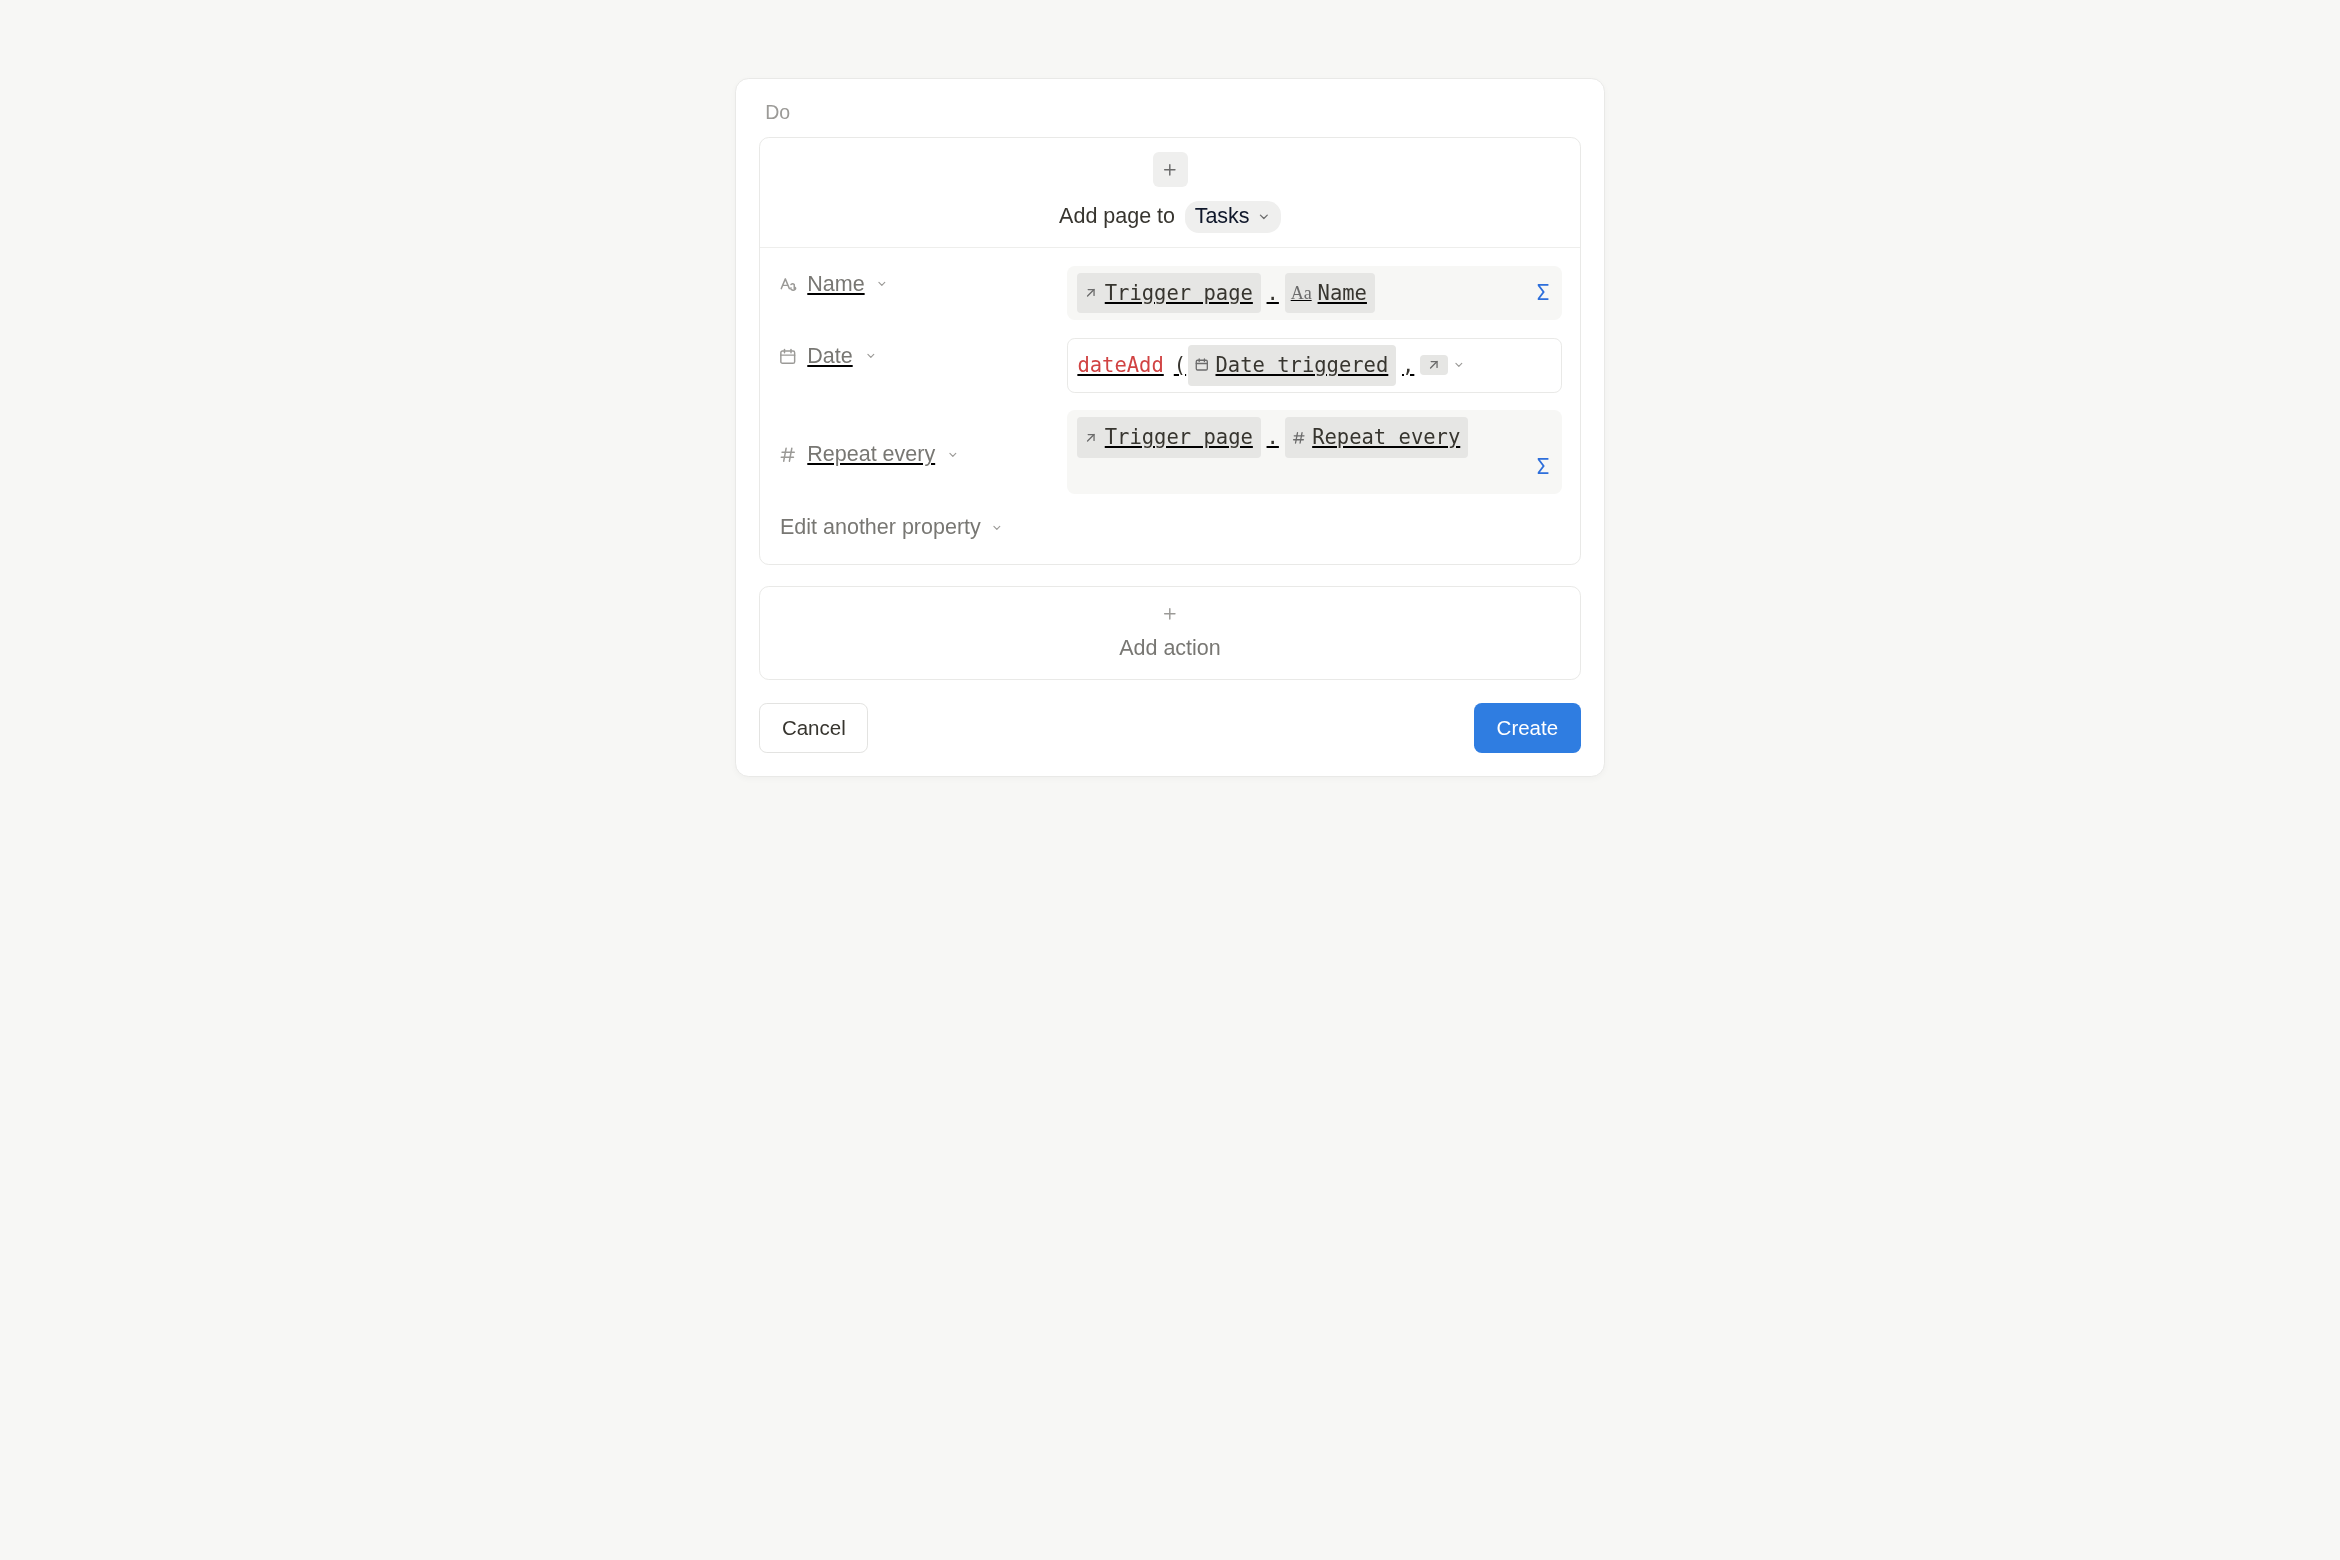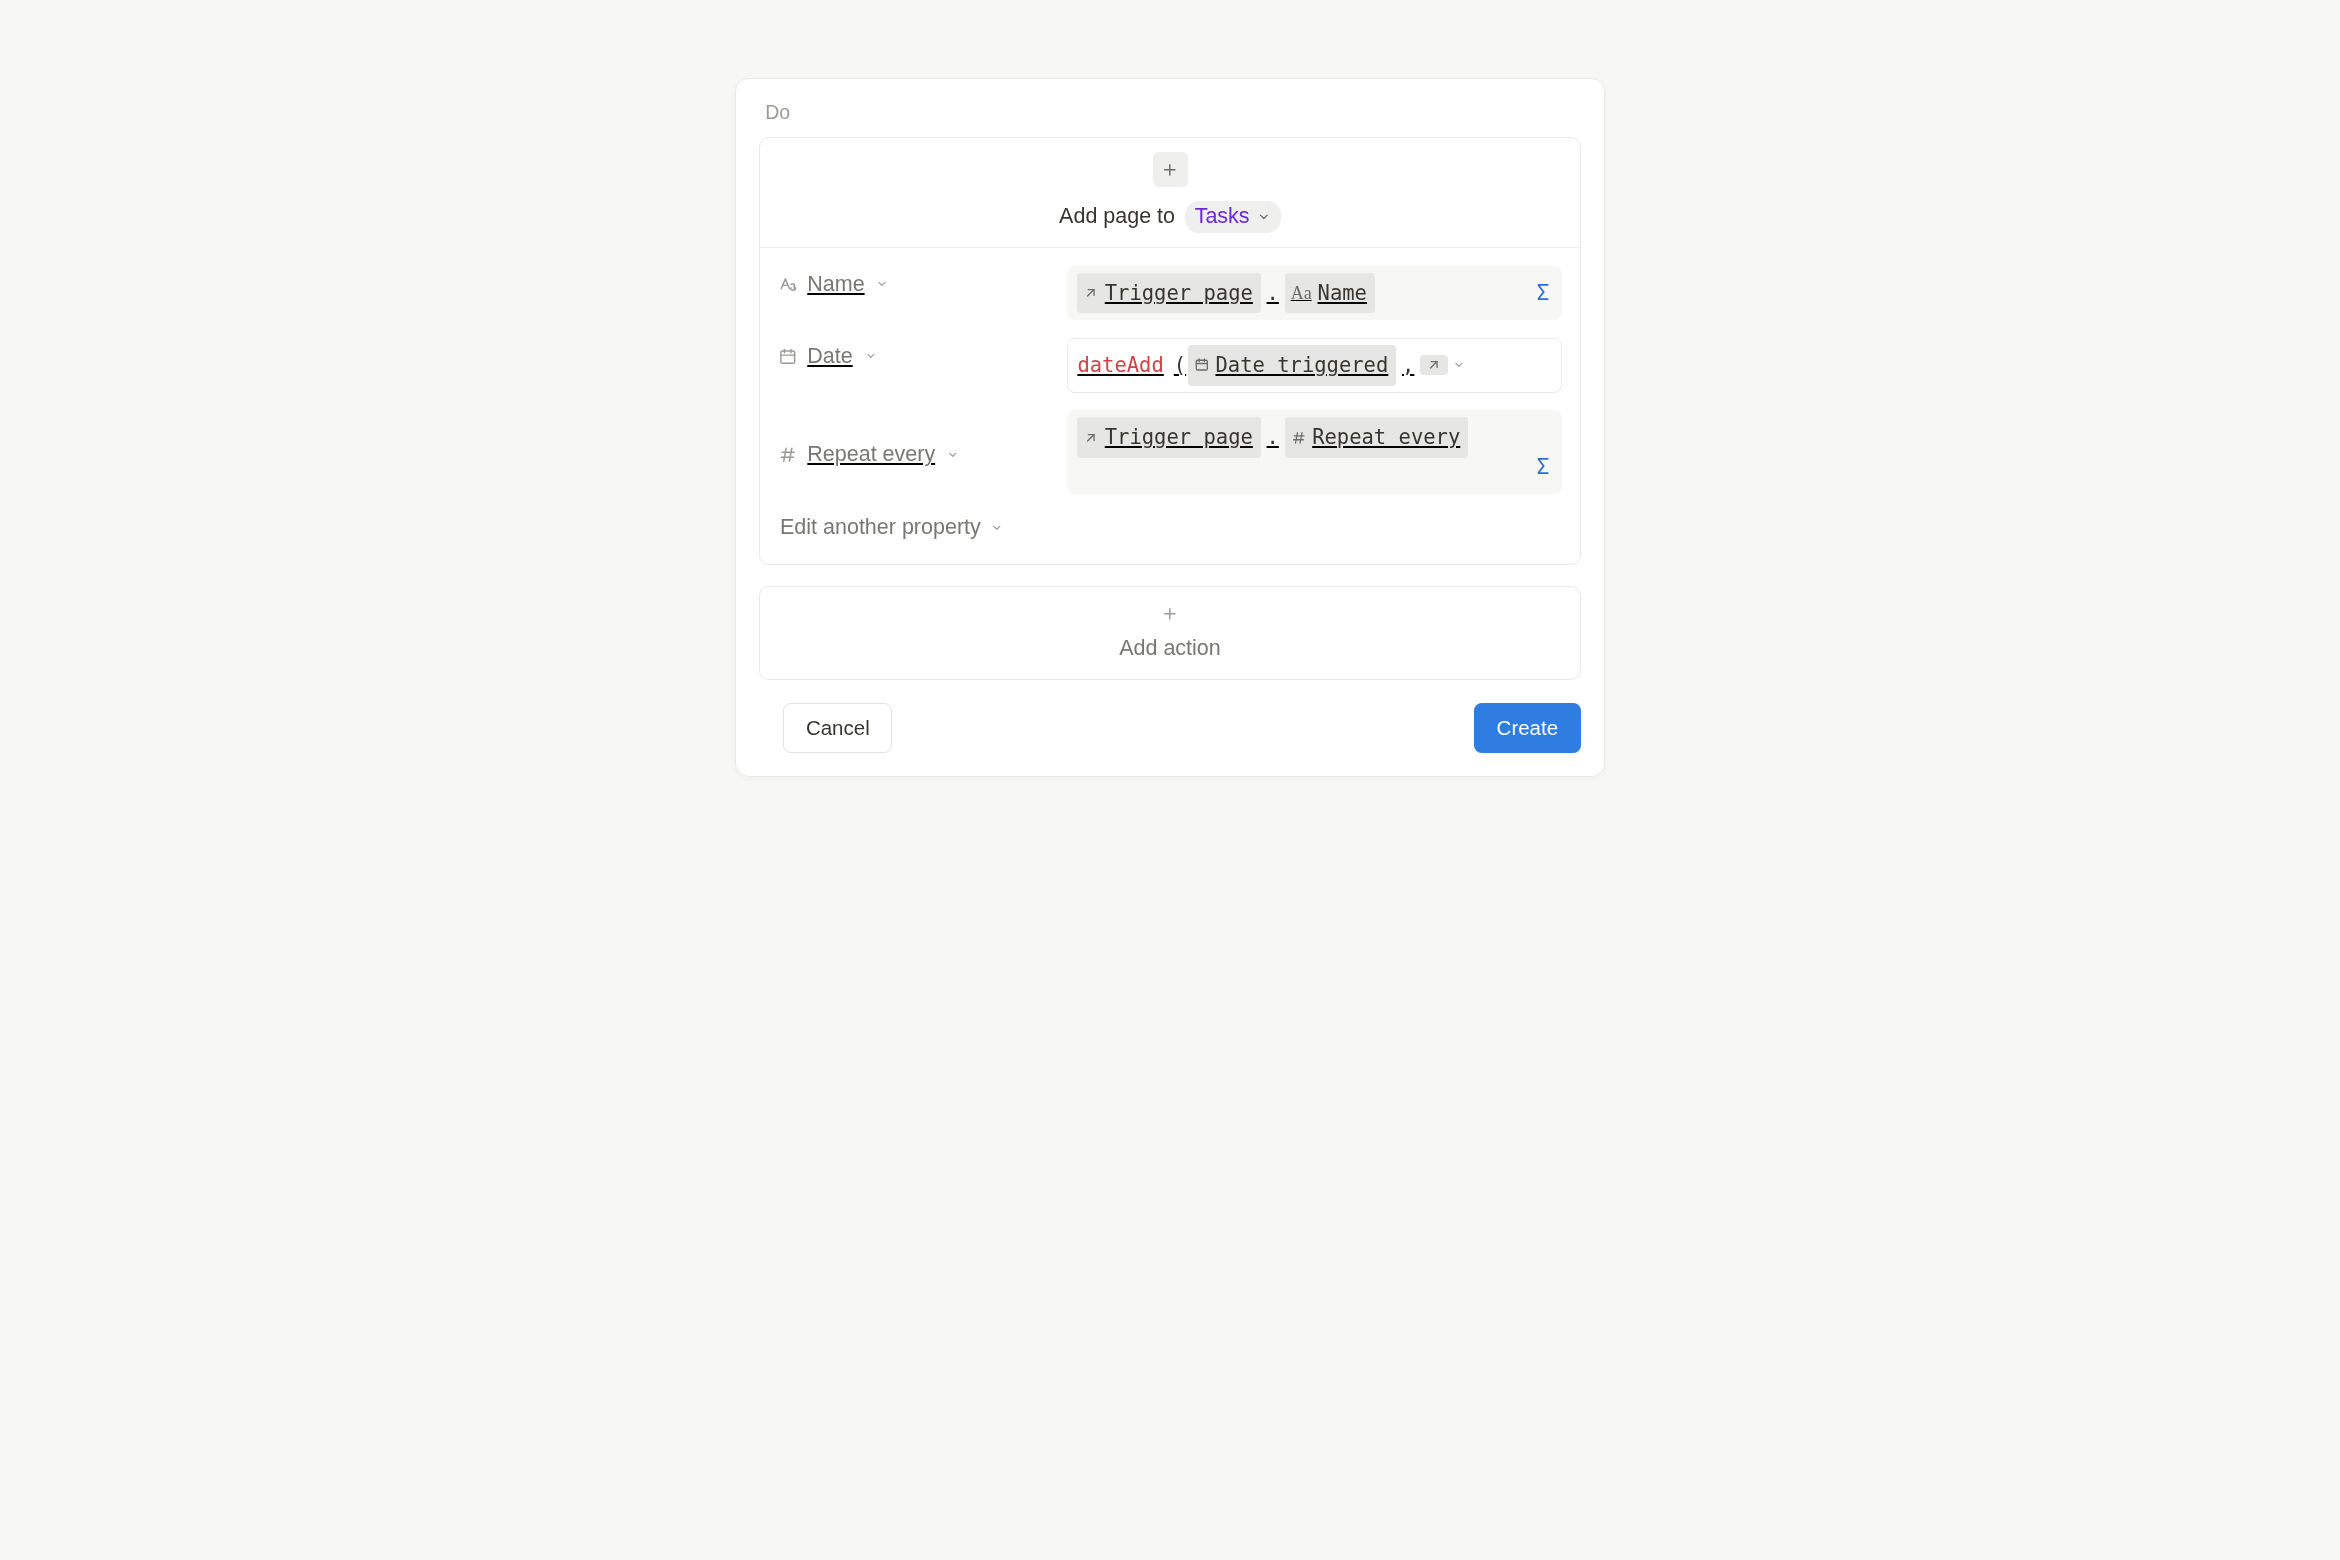--- a/index.html
+++ b/index.html
@@ -58,21 +58,21 @@
     align-items: center;
     gap: 9.8px;
   }
   .db-pill {
     background: #efefee;
     border-radius: 14px;
     padding: 3.9px 9.8px;
     display: inline-flex;
     align-items: center;
     gap: 7.8px;
-    color: #6d28d9;
+    color: #0f172a;
     font-size: 21.5px;
   }
   .chev { width: 13.7px; height: 13.7px; stroke: #6b6b6b; }
   .chev-sm { width: 11.7px; height: 11.7px; stroke: #9b9a97; flex-shrink: 0; }
 
   .prop-rows { padding: 17.6px 17.6px 17.6px 17.6px; text-decoration: underline; }
   .prop-row {
     display: flex;
     align-items: flex-start;
     gap: 15.6px;
@@ -164,21 +164,20 @@
     display: flex;
     justify-content: space-between;
     align-items: center;
   }
   .btn {
     font-size: 20.5px;
     border-radius: 7.8px;
     padding: 11.7px 21.5px;
     cursor: pointer;
     border: 1px solid transparent;
-    margin-left: 24px;
   }
   .btn-cancel {
     background: #fff;
     border-color: #e3e3e1;
     color: #37352f;
   }
   .btn-create {
     background: #2f7de1;
     color: #fff;
     font-weight: 500;

